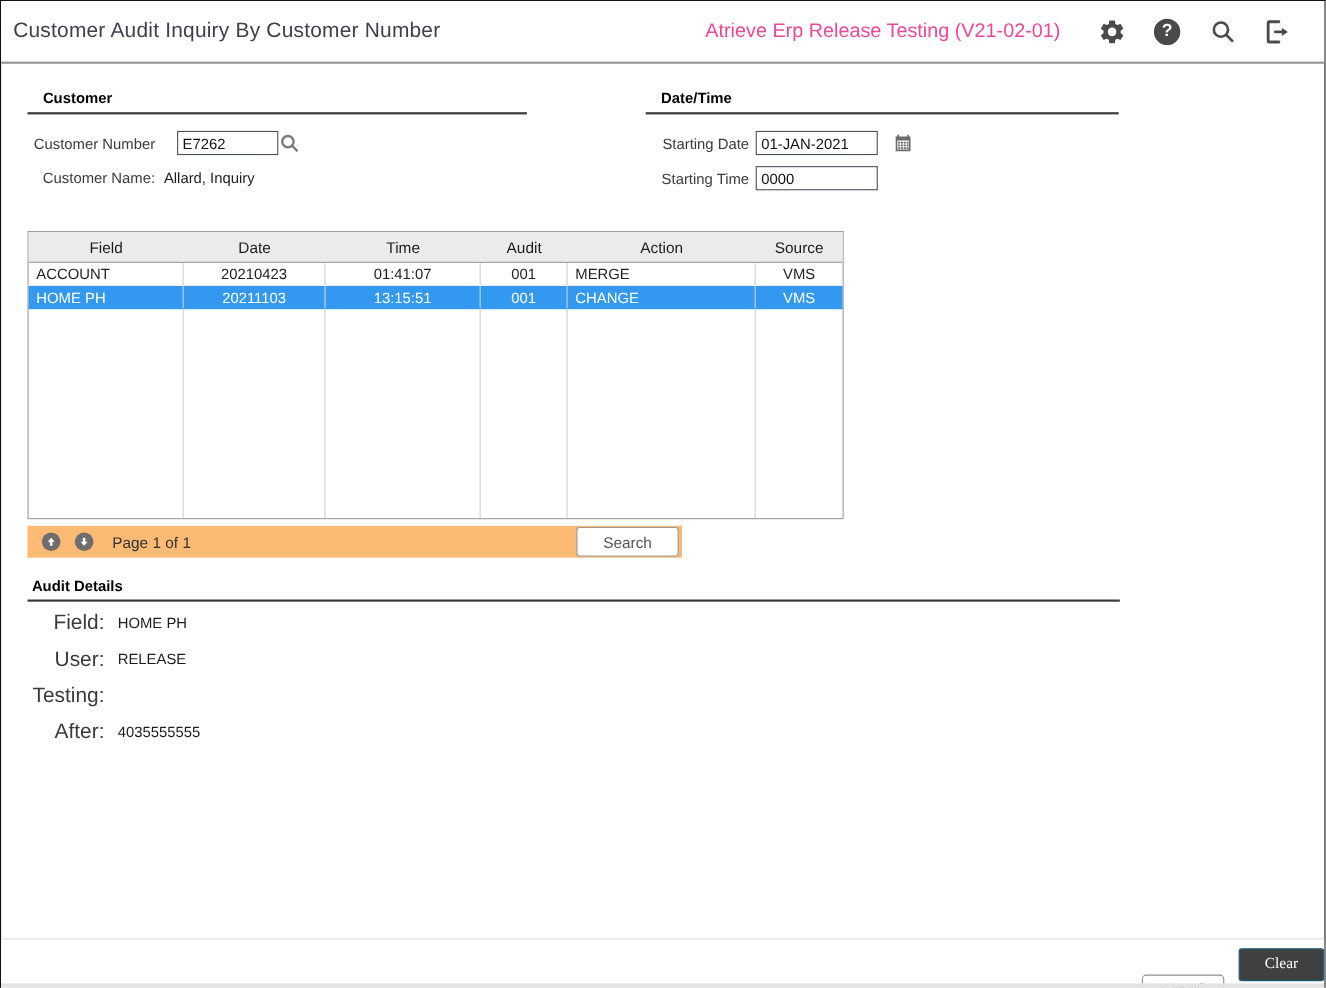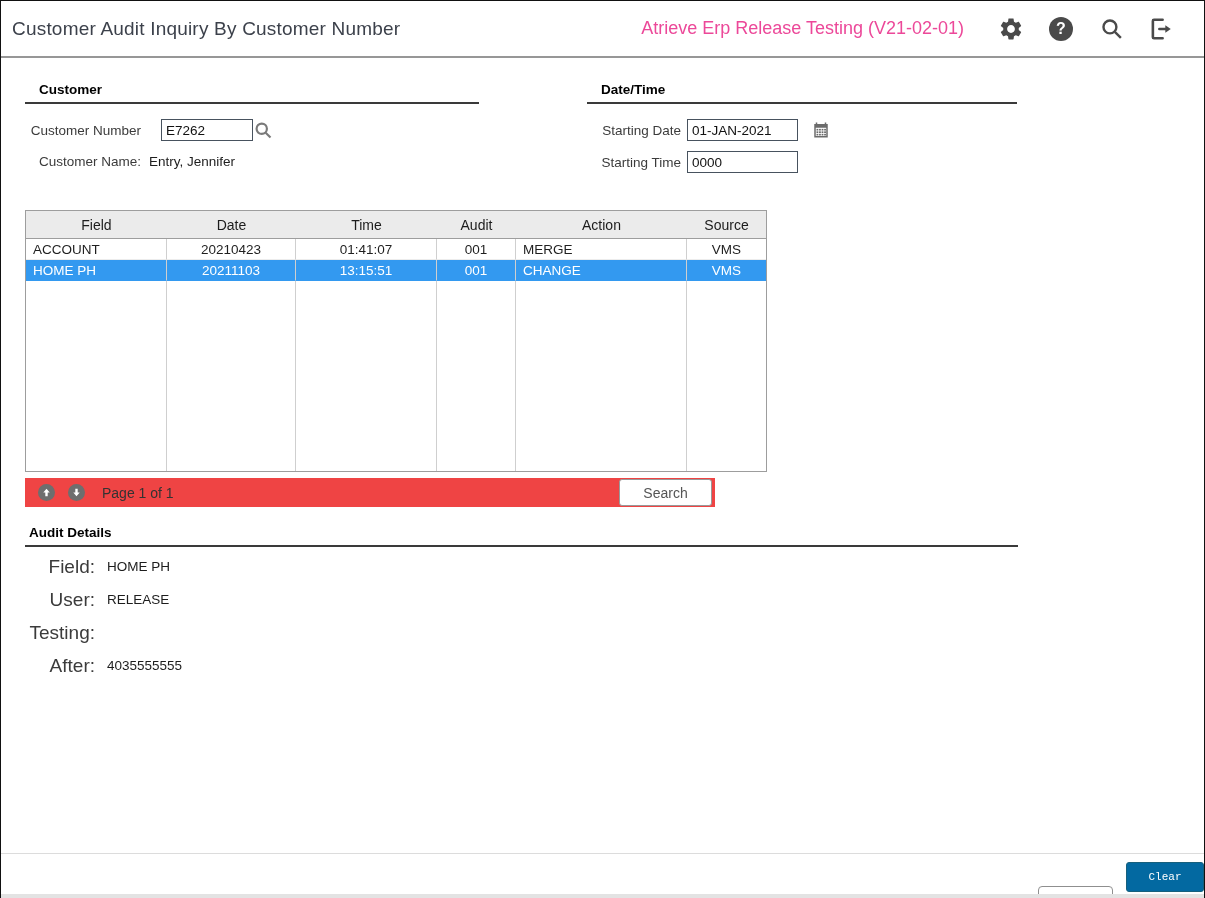--- a/index.html
+++ b/index.html
@@ -42,21 +42,21 @@
   .trow .td:last-child { border-right:none; }
   .td.al { padding-left:7px; justify-content:flex-start; }
   .td.ac { justify-content:center; }
   .trow.selected { background:#3399f0; color:#fff; }
   .trow.selected .td { border-bottom-color:#3399f0; }
   .tfill { flex:1 1 auto; }
   .tfill .fc { border-right:1px solid #cfcfcf; }
   .tfill .fc:last-child { border-right:none; }
 
   
-  .pagebar { position:absolute; left:24px; top:477px; width:690px; height:29px; background:#ef4444;
+  .pagebar { position:absolute; left:24px; top:477px; width:595px; height:29px; background:#fdba74;
              display:flex; align-items:center; }
   .pg-circle { width:17px; height:17px; border-radius:50%; background:#6e6e6e; margin-left:13px;
                display:flex; align-items:center; justify-content:center; cursor:pointer; }
   .pg-circle svg { display:block; }
   .pg-text { font-size:14px; color:#333; margin-left:17px; }
   .search-btn { position:absolute; right:3px; top:1px; width:93px; height:27px; background:#fff;
                 border:1px solid #999; border-radius:3px; font-family:"Liberation Sans",sans-serif;
                 font-size:14px; color:#555; cursor:pointer; }
 
   
@@ -65,23 +65,23 @@
   .d-label { width:70px; text-align:right; font-size:19px; color:#3b3b3b; flex:0 0 70px; }
   .d-value { margin-left:12px; font-size:13.5px; color:#1d1d1d; }
 
   
   .footer { position:absolute; left:0; top:852px; width:100%; height:41px; background:#fff;
             border-top:1px solid #dcdcdc; }
   .bottom-strip { position:absolute; left:0; top:893px; width:100%; height:5px; background:#e3e3e3; }
   .btn-cancel { position:absolute; left:1037px; top:8px; width:75px; height:30px; background:#fff;
                 border:1px solid #8f8f8f; border-radius:4px; font-family:Liberation Serif, serif;
                 font-size:14px; color:#4a4a4a; cursor:pointer;margin-top:24px; }
-  .btn-clear { position:absolute; left:1125px; top:8px; width:78px; height:30px; background:#0369a1;
-               border:1px solid #17607d; border-radius:3px; font-family:Liberation Mono, monospace;
-               font-size:11px; color:#fff; cursor:pointer; }
+  .btn-clear { position:absolute; left:1125px; top:8px; width:78px; height:30px; background:#404040;
+               border:1px solid #17607d; border-radius:3px; font-family:Liberation Serif, serif;
+               font-size:14px; color:#fff; cursor:pointer; }
 </style>
 </head>
 <body>
 
 <div class="app-header">
   <div class="app-title">Customer Audit Inquiry By Customer Number</div>
   <div class="header-right">
     <span class="app-label">Atrieve Erp Release Testing (V21-02-01)</span>
     <span class="hicon">
       <span>
@@ -120,21 +120,21 @@
 <span class="inline-icon" style="left:252px; top:119px;">
   <span>
     <svg width="20" height="20" viewBox="0 0 24 24" fill="none" stroke="#7a7a7a" stroke-width="2.6">
         <circle cx="10.5" cy="10.5" r="6.2"></circle>
         <line x1="15.2" y1="15.2" x2="21" y2="21"></line>
       </svg>
   </span>
 </span>
 
 <div class="frm-label" style="left:24px; top:153px; width:116px;">Customer Name:</div>
-<div class="frm-value" style="left:148px; top:153px;">Entry, Jennifer</div>
+<div class="frm-value" style="left:148px; top:153px;">Allard, Inquiry</div>
 
 <div class="section-hd" style="left:586px; top:81px; width:430px;">Date/Time</div>
 
 <div class="frm-label" style="left:560px; top:122px; width:120px;">Starting Date</div>
 <input class="frm-input" style="left: 686px; top: 118px; width: 111px;" value="01-JAN-2021">
 <span class="inline-icon" style="left:811px; top:120px;">
   <span>
     <svg width="18" height="18" viewBox="0 0 24 24" fill="#6b6b6b">
         <path d="M5 2h2v3H5zM17 2h2v3h-2z"></path>
         <path d="M3 4h18v18H3z"></path>

